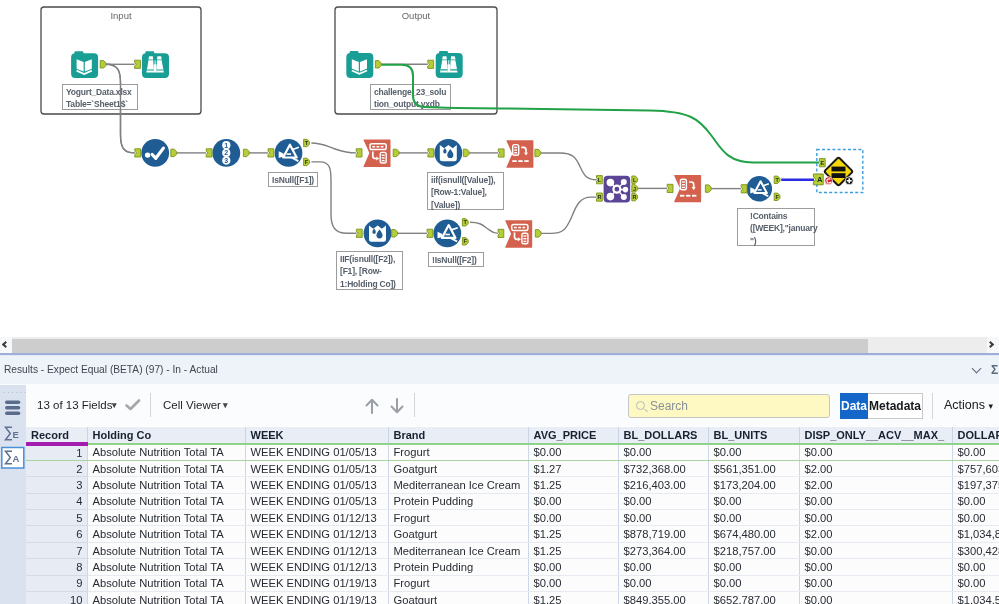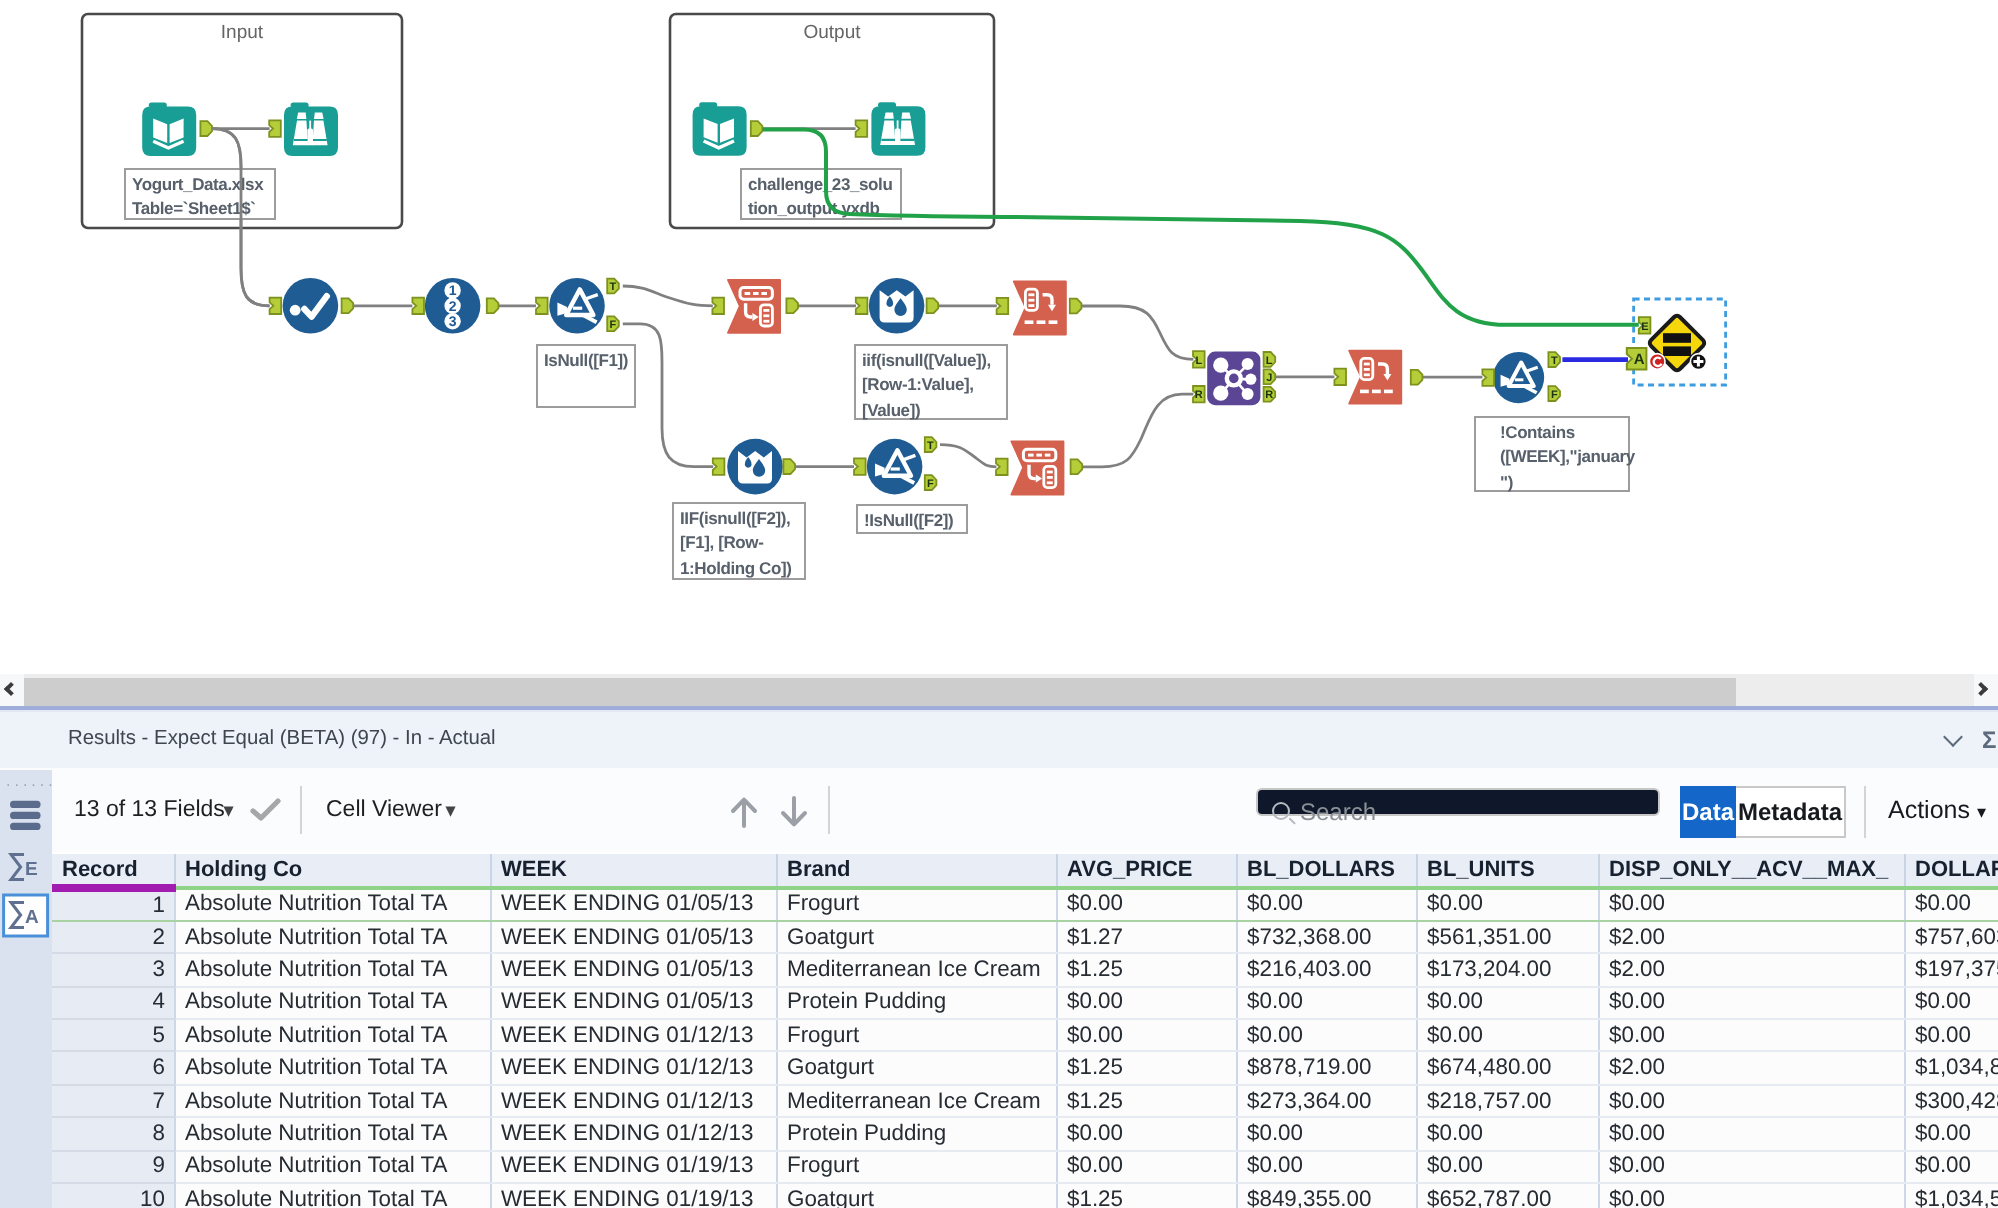--- a/index.html
+++ b/index.html
@@ -15,22 +15,22 @@
   .sbtn { position:absolute; top:0; width:12px; height:16px; background:#f7f8f9; }
   .chev { position:absolute; width:5px; height:5px; border-left:2.2px solid #3c3c3c; border-bottom:2.2px solid #3c3c3c; }
   #blueline { position:absolute; left:0; top:353px; width:999px; height:2.5px; background:#9fadda; border-bottom:1.5px solid #e3e7f3;}
   #titlebar { position:absolute; left:0; top:356px; width:999px; height:28px; background:#eef2f9;
      color:#3f4650; font-size:10.2px; line-height:28px; }
   #toolbar { position:absolute; left:0; top:384px; width:999px; height:42px; background:#fbfcfe; }
   #sidebar { position:absolute; left:0; top:385px; width:26px; height:219px; background:#dbe2ef; }
   .tbtxt { position:absolute; top:0; height:42px; line-height:42px; font-size:11.5px; color:#1f1f1f; }
   .tbsep { position:absolute; top:9px; height:24px; width:1px; background:#d4d4d4; }
   .garrow { position:absolute; top:0; height:42px; line-height:42px; font-size:15px; color:#9aa0a6; font-weight:bold;}
-  #search { position:absolute; left:628px; top:394px; width:202px; height:14px; border:1px solid #c6c6c6;
-     border-radius:3px; background:#0f172a; color:#8a9096; font-size:12px; line-height:22px; }
+  #search { position:absolute; left:628px; top:394px; width:202px; height:24px; border:1px solid #c6c6c6;
+     border-radius:3px; background:#fef9c3; color:#8a9096; font-size:12px; line-height:22px; }
   #btnData { position:absolute; left:840px; top:393px; width:28px; height:26px; background:#1467c8;
      color:#fff; font-size:12px; font-weight:bold; text-align:center; line-height:26px; }
   #btnMeta { position:absolute; left:868px; top:393px; width:55px; height:26px; background:#fff;
      border:1px solid #c9c9c9; border-left:none; color:#16191d; font-size:12px; font-weight:bold;
      text-align:center; line-height:24px; }
   #actions { position:absolute; left:944px; top:384px; height:42px; line-height:42px; font-size:12.5px; color:#16191d; }
   
   #grid { position:absolute; left:26px; top:427px; width:1046px; }
   table { border-collapse:collapse; table-layout:fixed; width:1046px; }
   th { background:#e9eef6; color:#172130; font-size:11px; font-weight:bold; text-align:left;
@@ -268,21 +268,21 @@
         <text x="777.2" y="198.9">F</text>
       <text x="822.4" y="164.9">E</text>
       <text x="819.6" y="182.2" font-size="7.5">A</text>
     </g>
   </svg>
 
   <div class="ann" style="left:62px; top:84px; width:76px; height:26px;">Yogurt_Data.xlsx
 Table=`Sheet1$`</div>
   <div class="ann" style="left:338px; top:84px; width:81px; height:26px;margin-left:32px;">challenge_23_solu
 tion_output.yxdb</div>
-  <div class="ann" style="left:268px; top:172px; width:50px; height:32px;">IsNull([F1])</div>
+  <div class="ann" style="left:268px; top:172px; width:50px; height:15px;">IsNull([F1])</div>
   <div class="ann" style="left:427px; top:172px; width:77px; height:38px;">iif(isnull([Value]),
 [Row-1:Value],
 [Value])</div>
   <div class="ann" style="left:336px; top:251px; width:67px; height:39px;">IIF(isnull([F2]),
 [F1], [Row-
 1:Holding Co])</div>
   <div class="ann" style="left:428px; top:252px; width:56px; height:15px;">!IsNull([F2])</div>
   <div class="ann" style="left:737px; top:208px; width:78px; height:38px;padding-left:12px;">!Contains
 ([WEEK],"january
 ")</div>
@@ -295,21 +295,21 @@
     <div id="hthumb"></div>
     <div class="sbtn" style="left:0;">
         <span class="chev" style="left:3px;top:5px;transform:rotate(45deg);"></span>
       </div>
     <div class="sbtn" style="left:987px;">
         <span class="chev" style="left:1px;top:5px;transform:rotate(225deg);"></span>
       </div>
   </div>
   <div id="blueline"></div>
   <div id="titlebar">
-    <span style="position:absolute;left:4px;margin-left:30px;">Results - Expect Equal (BETA) (97) - In - Actual</span>
+    <span style="position:absolute;left:4px;">Results - Expect Equal (BETA) (97) - In - Actual</span>
     <span style="position:absolute;left:973px;top:9px;width:7px;height:7px;border-left:1.6px solid #5b6b7c;border-bottom:1.6px solid #5b6b7c;transform:rotate(-45deg);"></span>
     <span style="position:absolute;left:991px;top:0;color:#5b6b7c;font-size:12px;font-weight:bold;line-height:28px;">Σ</span>
   </div>
   <div id="toolbar">
     <span class="tbtxt" style="left:37px;">13 of 13 Fields</span>
     <span class="garrow" style="left:112px;font-size:9px;color:#444;">▾</span>
     <svg width="16" height="12" viewBox="0 0 16 12" style="position:absolute;left:125px;top:15px;">
         <path d="M1.5,6.5 L5.5,10 L14,1.5" stroke="#a7a7a7" stroke-width="2.6" fill="none" stroke-linecap="round" stroke-linejoin="round"></path>
       </svg>
     <span class="tbsep" style="left:150px;"></span>

